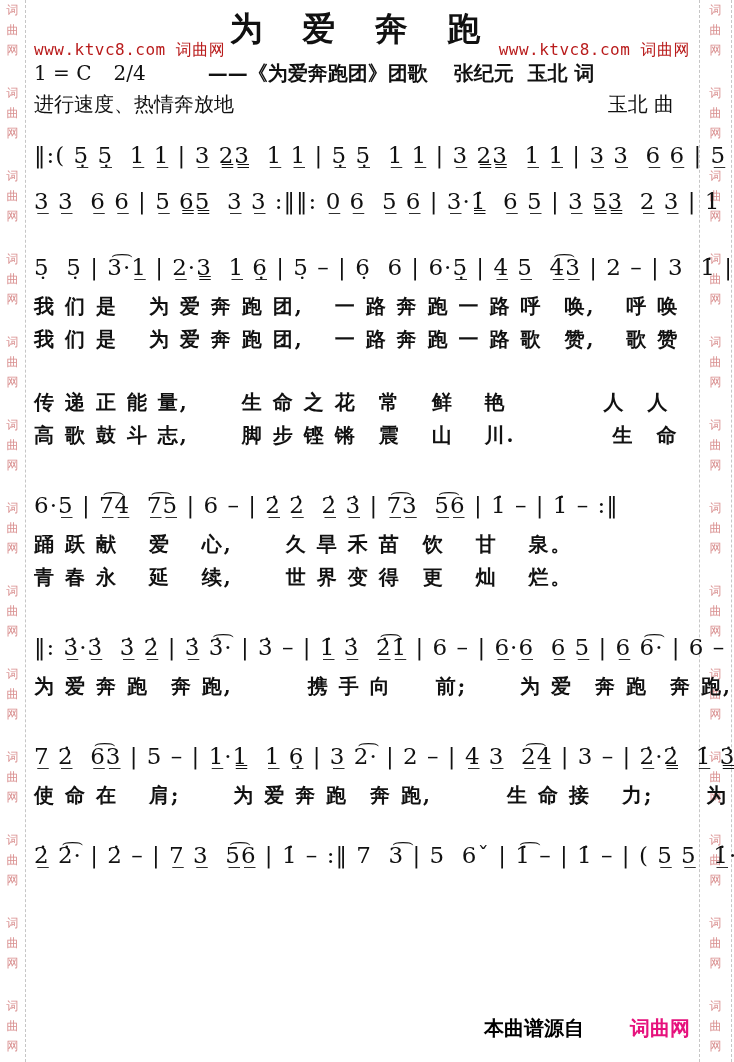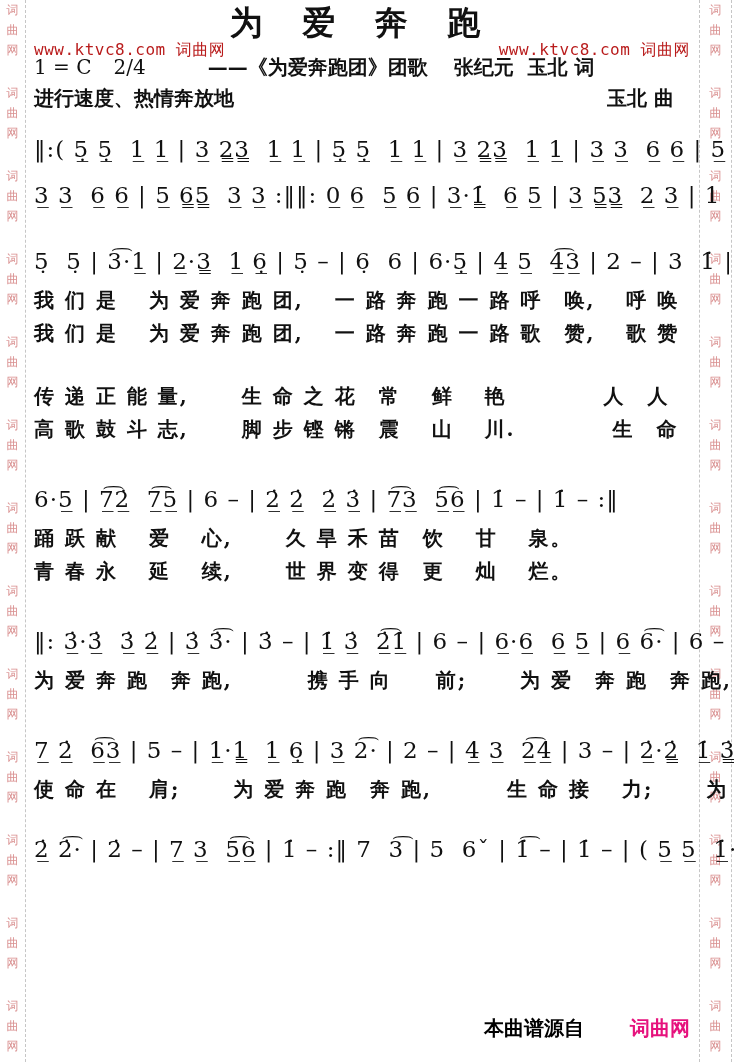--- a/index.html
+++ b/index.html
@@ -22,34 +22,34 @@
   
   .content { position:absolute; left:34px; right:44px; top:0; }
   .site-link {
     position:absolute; top:40px;
     font-family:"DejaVu Sans Mono", monospace;
     font-size:16px; letter-spacing:0.5px; color:#b91c1c;
   }
   .site-link.l { left:0; }
   .site-link.r { right:0; }
   .title {
-    text-align:center; padding-top:1px;
+    text-align:center; padding-top:7px;
     font-size:33px; font-weight:bold; letter-spacing:14px; white-space:pre;
   }
   .meta-row {
     display:flex; align-items:baseline; margin-top:8px;
     font-size:20px; white-space:pre;
   }
   .meta-row .key { font-family:"DejaVu Serif", serif; }
   .meta-row .meter { margin-left:22px; }
   .meta-row .subtitle { margin-left:62px; font-weight:600; }
   .meta-row .lyricist { margin-left:26px; font-weight:600; }
   .tempo-row {
     display:flex; justify-content:space-between; align-items:baseline;
-    margin-top:4px; font-size:20px; font-weight:700; white-space:pre;
+    margin-top:4px; font-size:20px; font-weight:400; white-space:pre;
   }
   .tempo-row .composer { padding-right:16px; }
   
   .music { margin-top:12px; }
   .system { position:relative; }
   .notation {
     font-size:23px; line-height:46px; letter-spacing:1px;
     white-space:pre; font-family:"DejaVu Serif", serif;
   }
   .lyric {
@@ -239,21 +239,21 @@
       <div class="lyric">我 们 是　 为 爱 奔 跑 团,　 一 路 奔 跑 一 路 歌　赞,　 歌 赞</div>
     </div>
 
 
     <div class="system gap-l">
       <div class="lyric">传 递 正 能 量,　　 生 命 之 花　常　 鲜　 艳　　　　 人　人</div>
       <div class="lyric">高 歌 鼓 斗 志,　　 脚 步 铿 锵　震　 山　 川.　　　　 生　命</div>
     </div>
 
     <div class="system gap-l">
-      <div class="notation">6·5̲ | 7̲͡2̲̇  7̲͡5̲ | 6 – | 2̲̇ 2̲̇  2̲̇ 3̲̇ | 7̲͡3̲  5̲͡6̲ | 1̇ – | 1̇ – :‖</div>
+      <div class="notation">6·5̲ | 7̲͡4̲̇  7̲͡5̲ | 6 – | 2̲̇ 2̲̇  2̲̇ 3̲̇ | 7̲͡3̲  5̲͡6̲ | 1̇ – | 1̇ – :‖</div>
       <div class="lyric">踊 跃 献　 爱　 心,　　 久 旱 禾 苗　饮　 甘　 泉。</div>
       <div class="lyric">青 春 永　 延　 续,　　 世 界 变 得　更　 灿　 烂。</div>
     </div>
 
     <div class="system gap-l">
       <div class="notation">‖: 3̲̇·3̲̇  3̲̇ 2̲̇ | 3̲̇ 3̇͡· | 3̇ – | 1̲̇ 3̲̇  2̲̇͡1̲̇ | 6 – | 6̲·6̲  6̲ 5̲ | 6̲ 6͡· | 6 – |</div>
       <div class="lyric">为 爱 奔 跑　奔 跑,　　　 携 手 向　　前;　　 为 爱　奔 跑　奔 跑,</div>
     </div>
 
     <div class="system gap-l">

